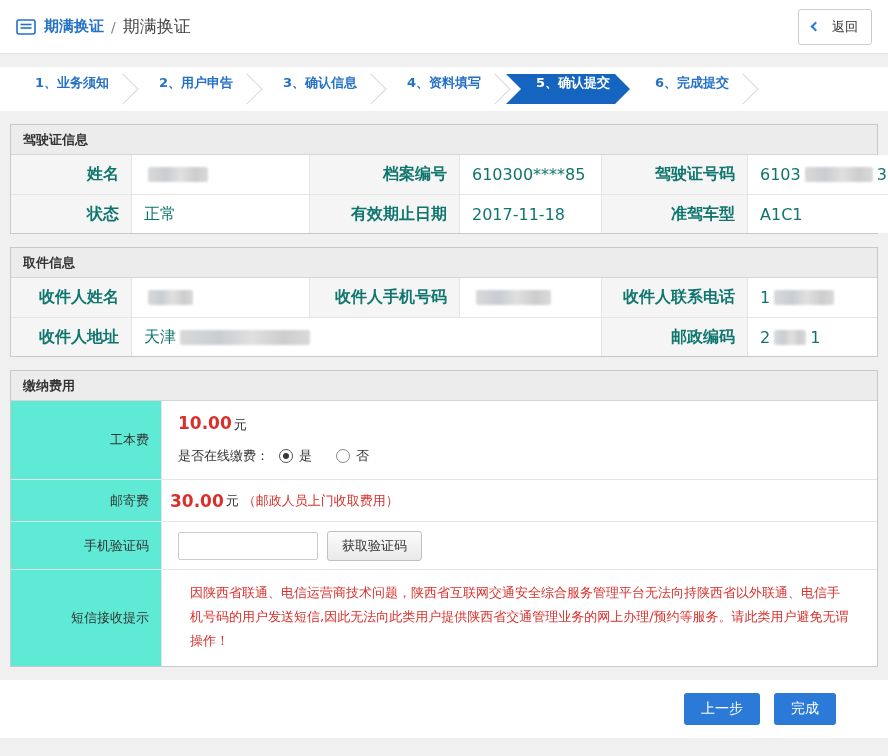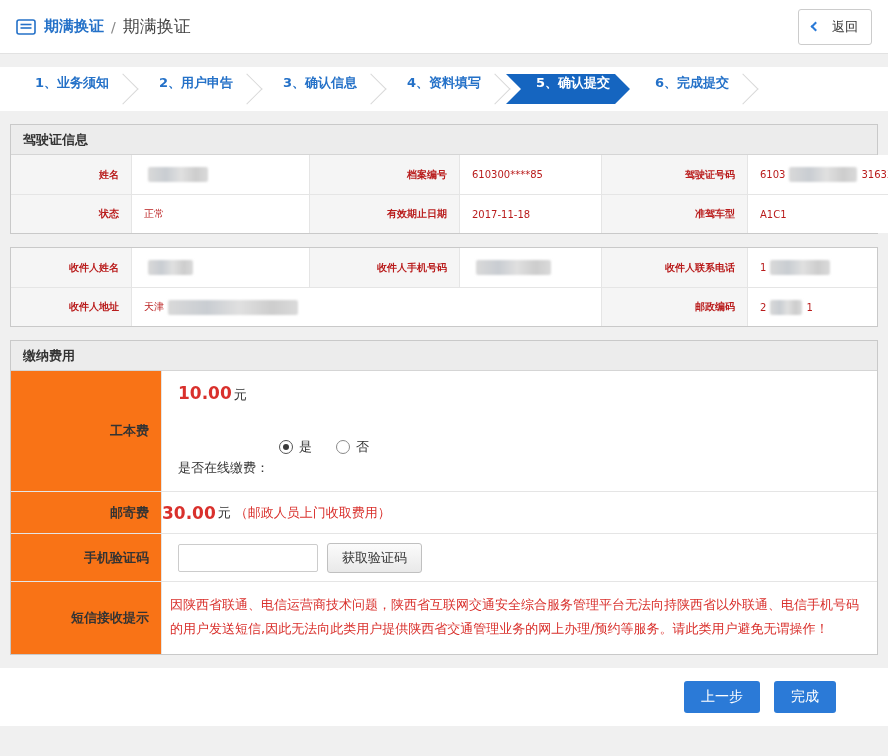--- a/index.html
+++ b/index.html
@@ -29,51 +29,51 @@
   .step:not(.active)::after { content:""; position:absolute; right:0; top:50%;
           width:21px; height:21px; border-top:1px solid #d9d9d9; border-right:1px solid #d9d9d9;
           transform:translateY(-50%) rotate(45deg); }
   .step.active { background:#1565c0; color:#fff; padding-left:10px;
           clip-path:polygon(0 0,calc(100% - 15px) 0,100% 50%,calc(100% - 15px) 100%,0 100%,15px 50%); }
   
   .panel { margin:13px 10px 0; background:#fff; border:1px solid #c9c9c9; }
   .sec-h { height:30px; display:flex; align-items:center; padding:0 12px;
            background:#ececec; border-bottom:1px solid #d5d5d5; font-weight:700; color:#333; }
   .info-grid { display:grid; grid-template-columns:120px 178px 150px 142px 146px 1fr; }
-  .cell { display:flex; align-items:center; padding:0 12px; height:39px; font-size:10px; color:#b91c1c; }
+  .cell { display:flex; align-items:center; padding:0 12px; height:39px; font-size:16px; color:#0f766e; }
   .lblc { background:#f5f5f5; font-weight:700; justify-content:flex-end; text-align:right; }
   .valc { background:#fff; }
   .bl { border-left:1px solid #e5e5e5; }
   .bt { border-top:1px solid #e5e5e5; }
   .span3 { grid-column:2 / 5; }
   
   .fees-grid { display:grid; grid-template-columns:150px 1fr; }
   .fee-lbl { display:flex; align-items:center; justify-content:flex-end; padding:0 12px;
-             background:#f97316; font-weight:700; text-align:center; }
+             background:#5eead4; font-weight:400; text-align:center; }
   .fee-val { border-left:1px solid #e5e5e5; }
   .fee-block { padding:12px 16px 14px; }
   .amt { color:#d9302c; font-size:17px; font-weight:700; }
   .unit { font-size:13px; color:#333; margin-left:2px; }
   .note { color:#d9302c; font-size:13px; margin-left:4px; }
   .payline { display:flex; align-items:center; margin-top:13px; color:#333; flex-wrap:wrap; }
-  .payline .q { margin-right:10px;margin-top:42px; }
+  .payline .q { margin-right:10px; }
   .opt { display:inline-flex; align-items:center; gap:6px; margin-right:24px; cursor:pointer; }
   .radio { width:14px; height:14px; border:1px solid #8a8a8a; border-radius:50%;
            background:#fff; display:inline-block; position:relative; flex:none; }
   .radio.on { border-color:#555; }
   .radio.on::after { content:""; position:absolute; left:3px; top:3px; width:6px; height:6px;
            border-radius:50%; background:#3a3a3a; }
-  .mail-row { display:flex; align-items:center; height:42px; padding:0 0; }
+  .mail-row { display:flex; align-items:center; height:42px; padding:0 8px; }
   .code-row { display:flex; align-items:center; height:48px; padding:9px 16px; gap:9px; }
   .code-input { width:140px; height:28px; border:1px solid #ccc; border-radius:2px;
                 padding:0 8px; font-family:inherit; font-size:13px; }
   .btn-code { height:30px; padding:0 14px; border:1px solid #c0c0c0; border-radius:3px;
               background:linear-gradient(#fbfbfb,#e9e9e9); font-size:13px; color:#333;
               font-family:inherit; cursor:pointer; }
-  .sms { color:#d9302c; line-height:1.85; padding:11px 8px 13px; font-size:13px; }
+  .sms { color:#d9302c; line-height:1.85; padding:11px 28px 13px; font-size:13px; }
   
   .blur { display:inline-block; height:15px; border-radius:2px; vertical-align:middle;
           margin:0 4px;
           background:linear-gradient(90deg,#d9d9d9,#c9cdd2 30%,#e0e0e0 55%,#cdcdcd 80%,#dadada);
           filter:blur(1.3px); }
   .bw32{width:32px}.bw45{width:45px}.bw60{width:60px}.bw68{width:68px}
   .bw75{width:75px}.bw130{width:130px}
   
   .footer { margin-top:13px; background:#fff; height:58px; display:flex; align-items:center;
             justify-content:flex-end; gap:14px; padding-right:52px; }
@@ -140,20 +140,21 @@
     <div class="cell lblc bt">状态</div>
     <div class="cell valc bl bt">正常</div>
     <div class="cell lblc bl bt">有效期止日期</div>
     <div class="cell valc bl bt">2017-11-18</div>
     <div class="cell lblc bl bt">准驾车型</div>
     <div class="cell valc bl bt">A1C1</div>
   </div>
 </div>
 
 <div class="panel">
+  <div class="sec-h">取件信息</div>
   <div class="info-grid">
     <div class="cell lblc">收件人姓名</div>
     <div class="cell valc bl">
         <span class="blur bw45"></span>
       </div>
     <div class="cell lblc bl">收件人手机号码</div>
     <div class="cell valc bl">
         <span class="blur bw75"></span>
       </div>
     <div class="cell lblc bl">收件人联系电话</div>

